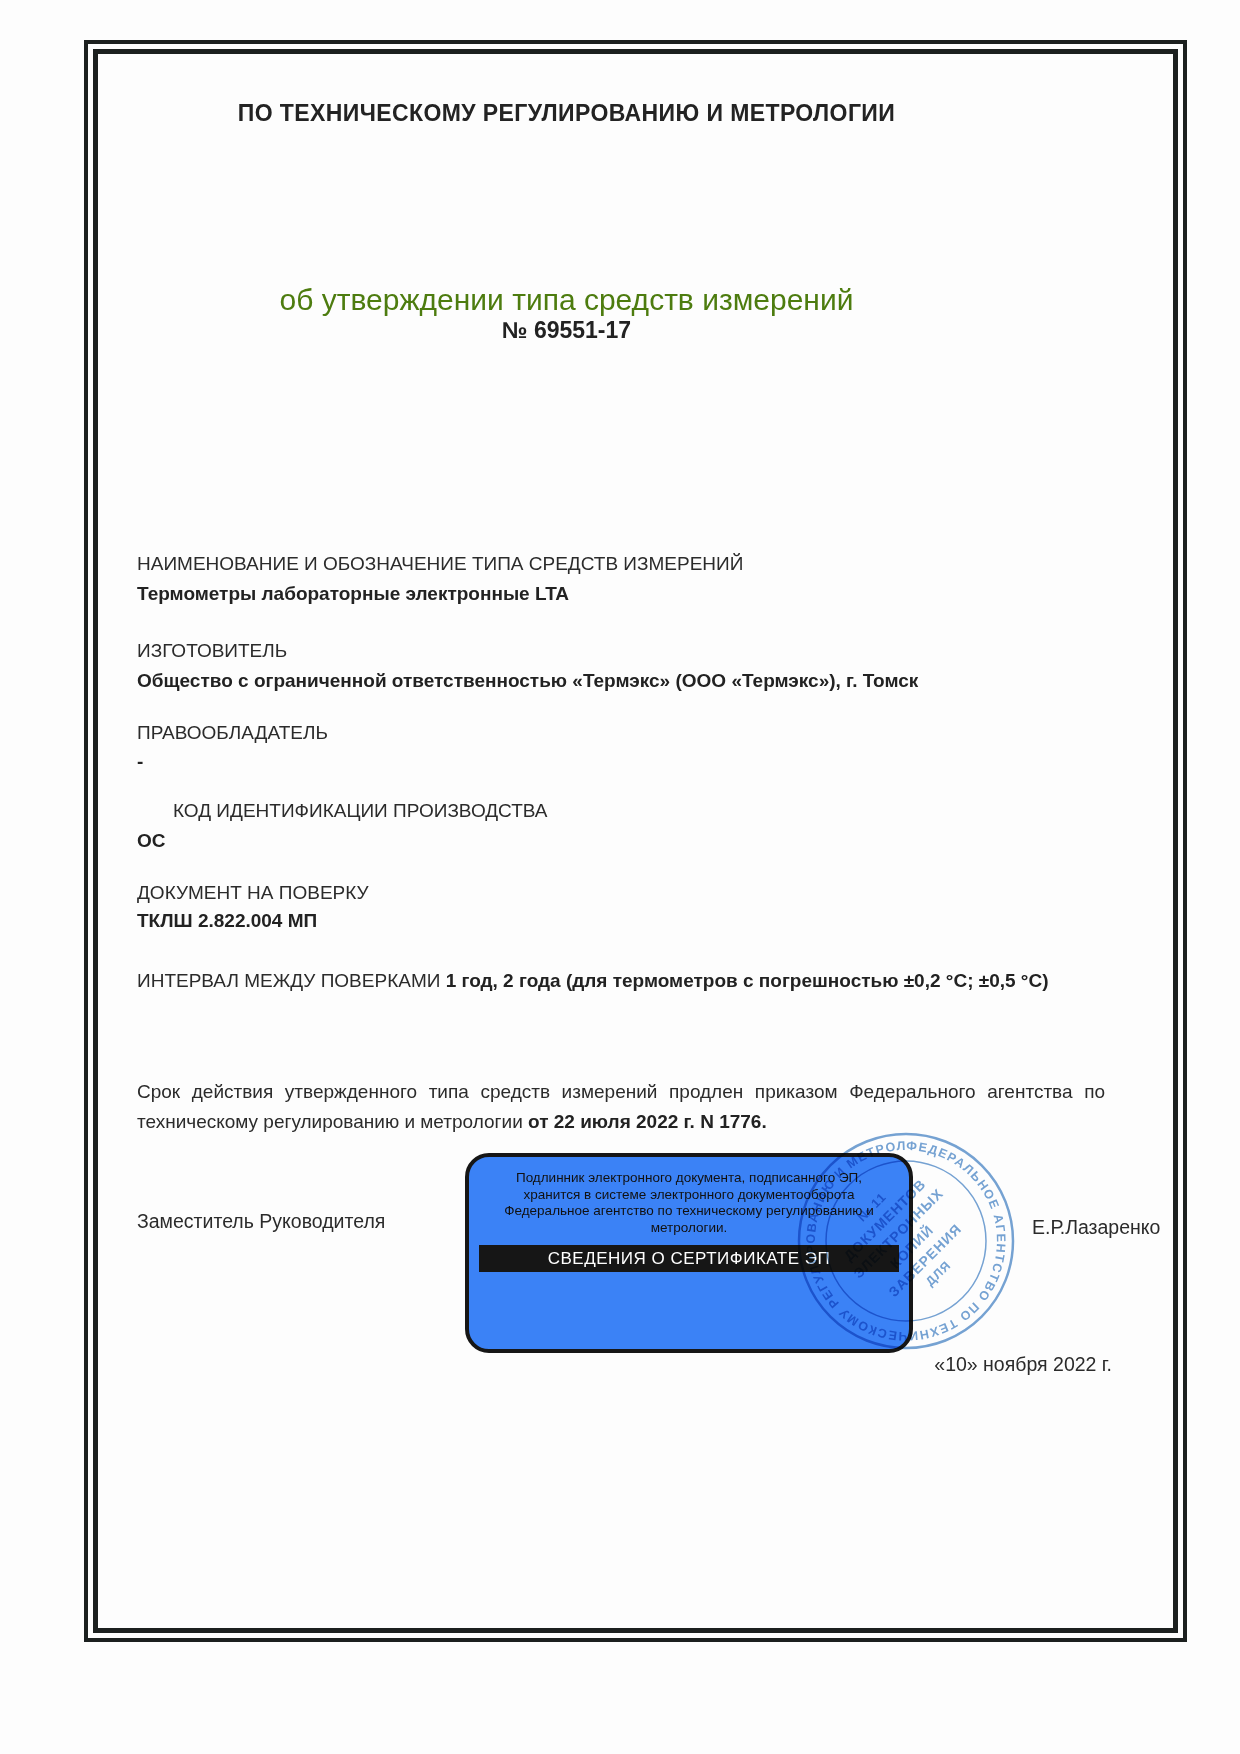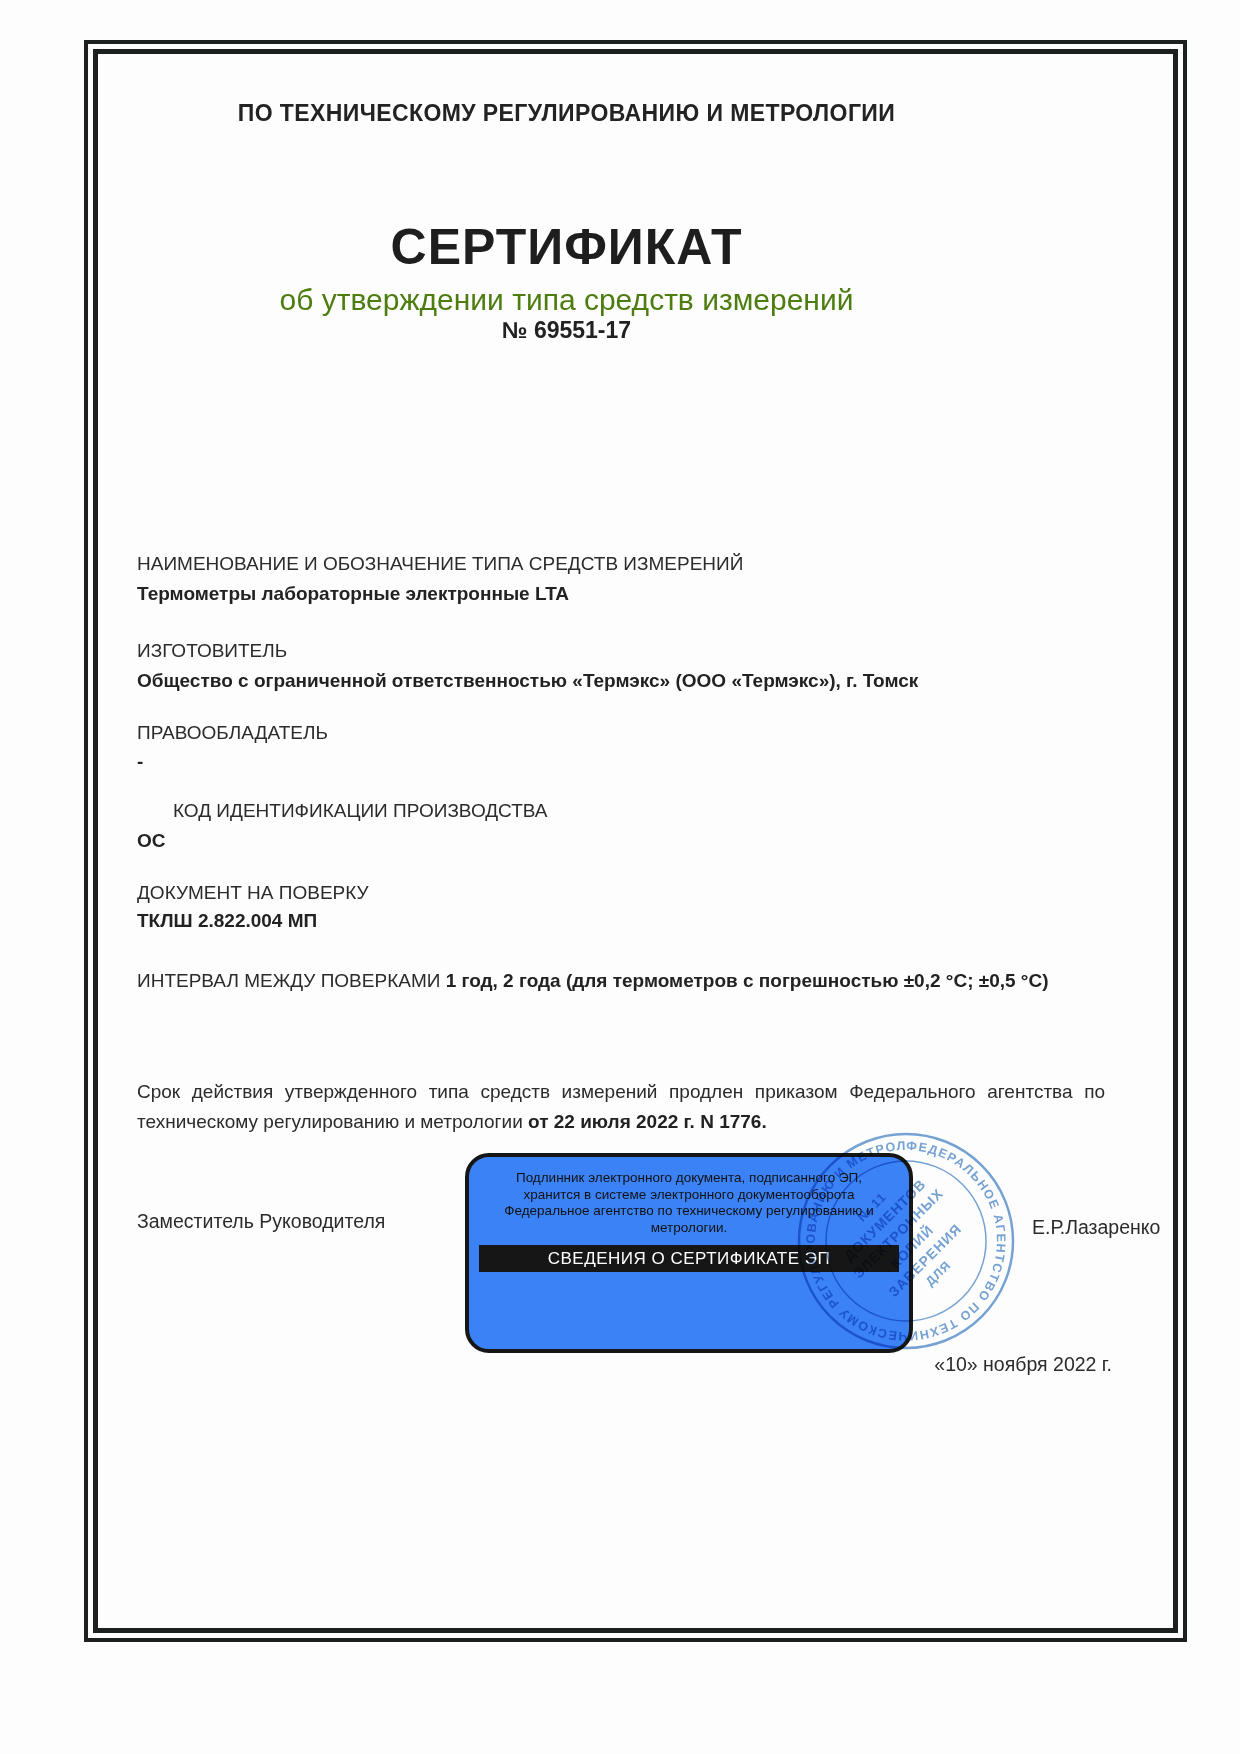--- a/index.html
+++ b/index.html
@@ -65,21 +65,20 @@
 
 <div class="page">
   <div class="frame-outer">
     <div class="frame-inner"></div>
   </div>
 
   <div class="abs doc-header">
     <div>ПО ТЕХНИЧЕСКОМУ РЕГУЛИРОВАНИЮ И МЕТРОЛОГИИ</div>
   </div>
 
-  <div class="abs doc-title">СЕРТИФИКАТ</div>
   <div class="abs doc-subtitle">об утверждении типа средств измерений</div>
   <div class="abs doc-number">№ 69551-17</div>
 
 
   <div class="abs field" style="top:552px;">НАИМЕНОВАНИЕ И ОБОЗНАЧЕНИЕ ТИПА СРЕДСТВ ИЗМЕРЕНИЙ</div>
   <div class="abs field bold" style="top:582px;">Термометры лабораторные электронные LTA</div>
 
   <div class="abs field" style="top:639px;">ИЗГОТОВИТЕЛЬ</div>
   <div class="abs field bold" style="top:669px;">Общество с ограниченной ответственностью «Термэкс» (ООО «Термэкс»), г. Томск</div>
 

